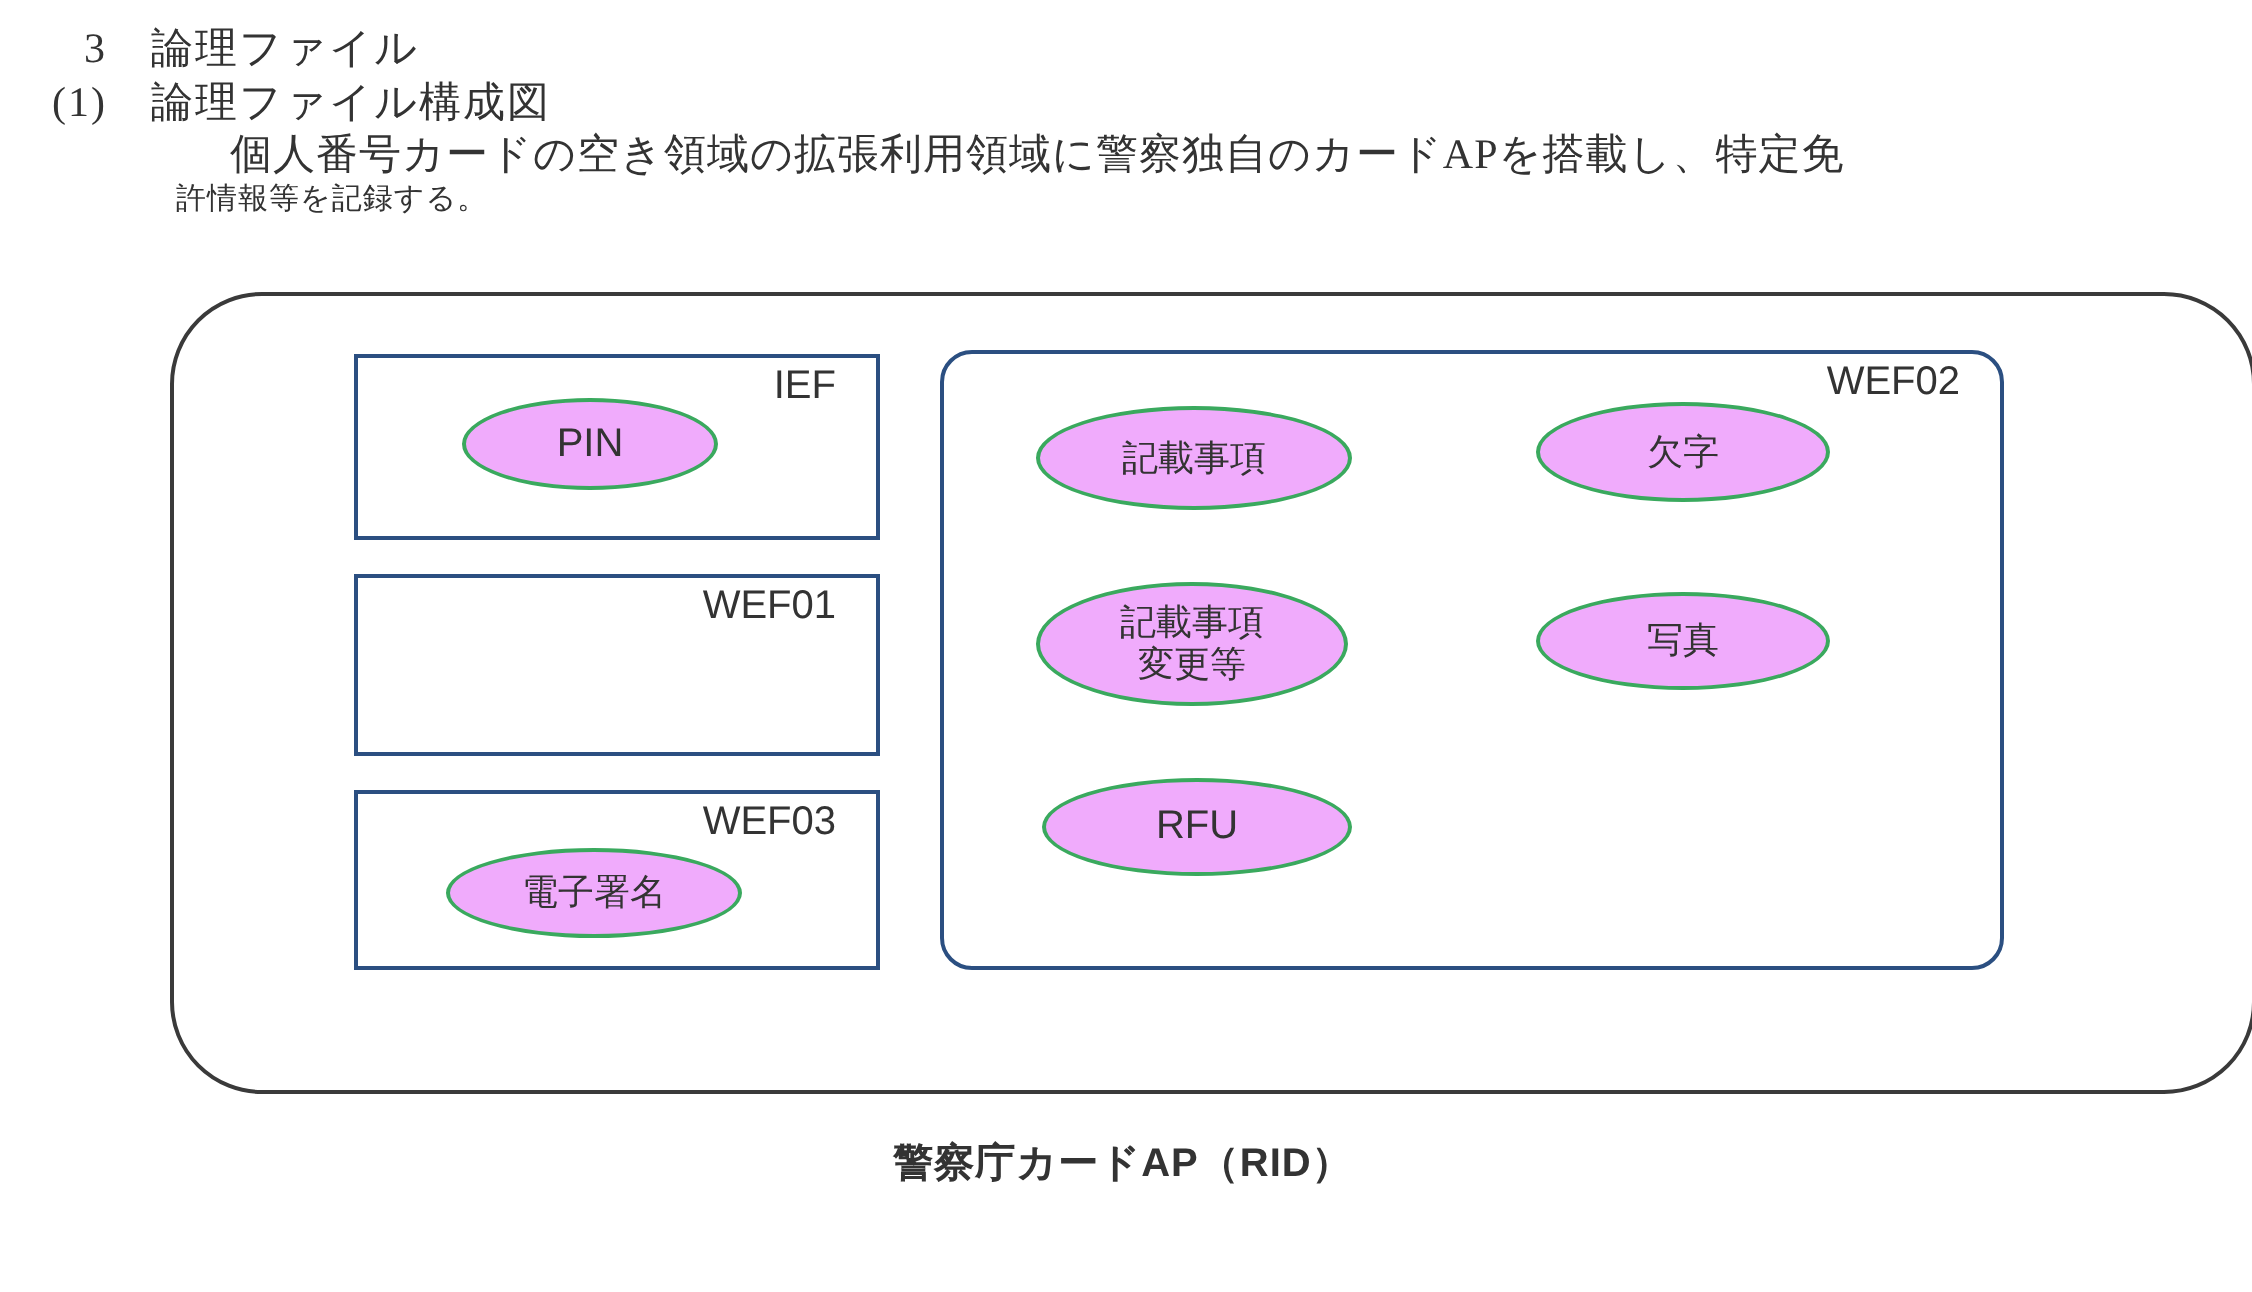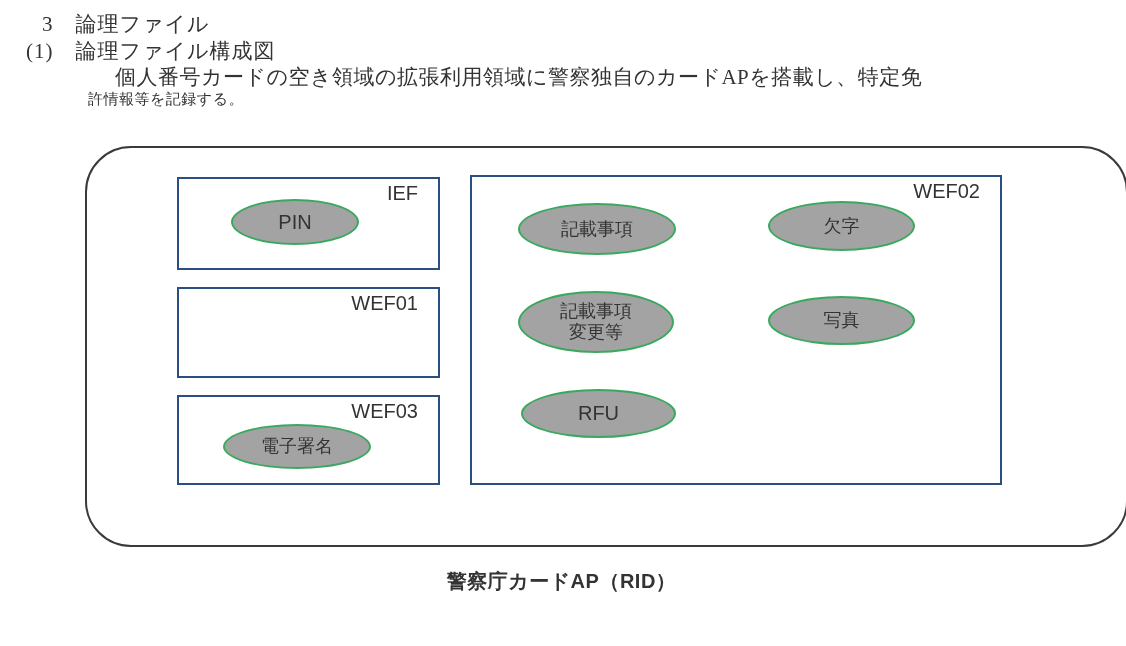--- a/index.html
+++ b/index.html
@@ -33,34 +33,34 @@
 
   
   .fbox{
     position:absolute;
     border:2px solid var(--box-stroke);
     background:#ffffff;
   }
   .box1{left:90px;top:29px;width:263px;height:93px;}
   .box2{left:90px;top:139px;width:263px;height:91px;}
   .box3{left:90px;top:247px;width:263px;height:90px;}
-  .rbox{left:383px;top:27px;width:532px;height:310px;}
+  .rbox{left:383px;top:27px;width:532px;height:310px;border-radius:16px;}
 
   .box-label{
     position:absolute;top:3px;right:20px;
     font-size:20px;color:var(--ink);
   }
 
   .ellipse{
     position:absolute;
     border:2px solid var(--ellipse-stroke);
     border-radius:50%;
     display:flex;flex-direction:column;align-items:center;justify-content:center;
     font-size:18px;line-height:21px;color:var(--ink);
-    background:#a3a3a3;text-align:center;
+    background:#f0abfc;text-align:center;
   }
   
   .e-pin    {left:52px;top:20px;width:128px;height:46px;font-size:20px;}
   .e-pinset {left:37px;top:29px;width:150px;height:47px;}
   .e-sig    {left:44px;top:27px;width:148px;height:45px;}
   
   .e-kisai  {left:46px;top:26px;width:158px;height:52px;}
   .e-ketsuji{left:296px;top:24px;width:147px;height:50px;}
   .e-henkou {left:46px;top:114px;width:156px;height:62px;}
   .e-shashin{left:296px;top:119px;width:147px;height:49px;}

